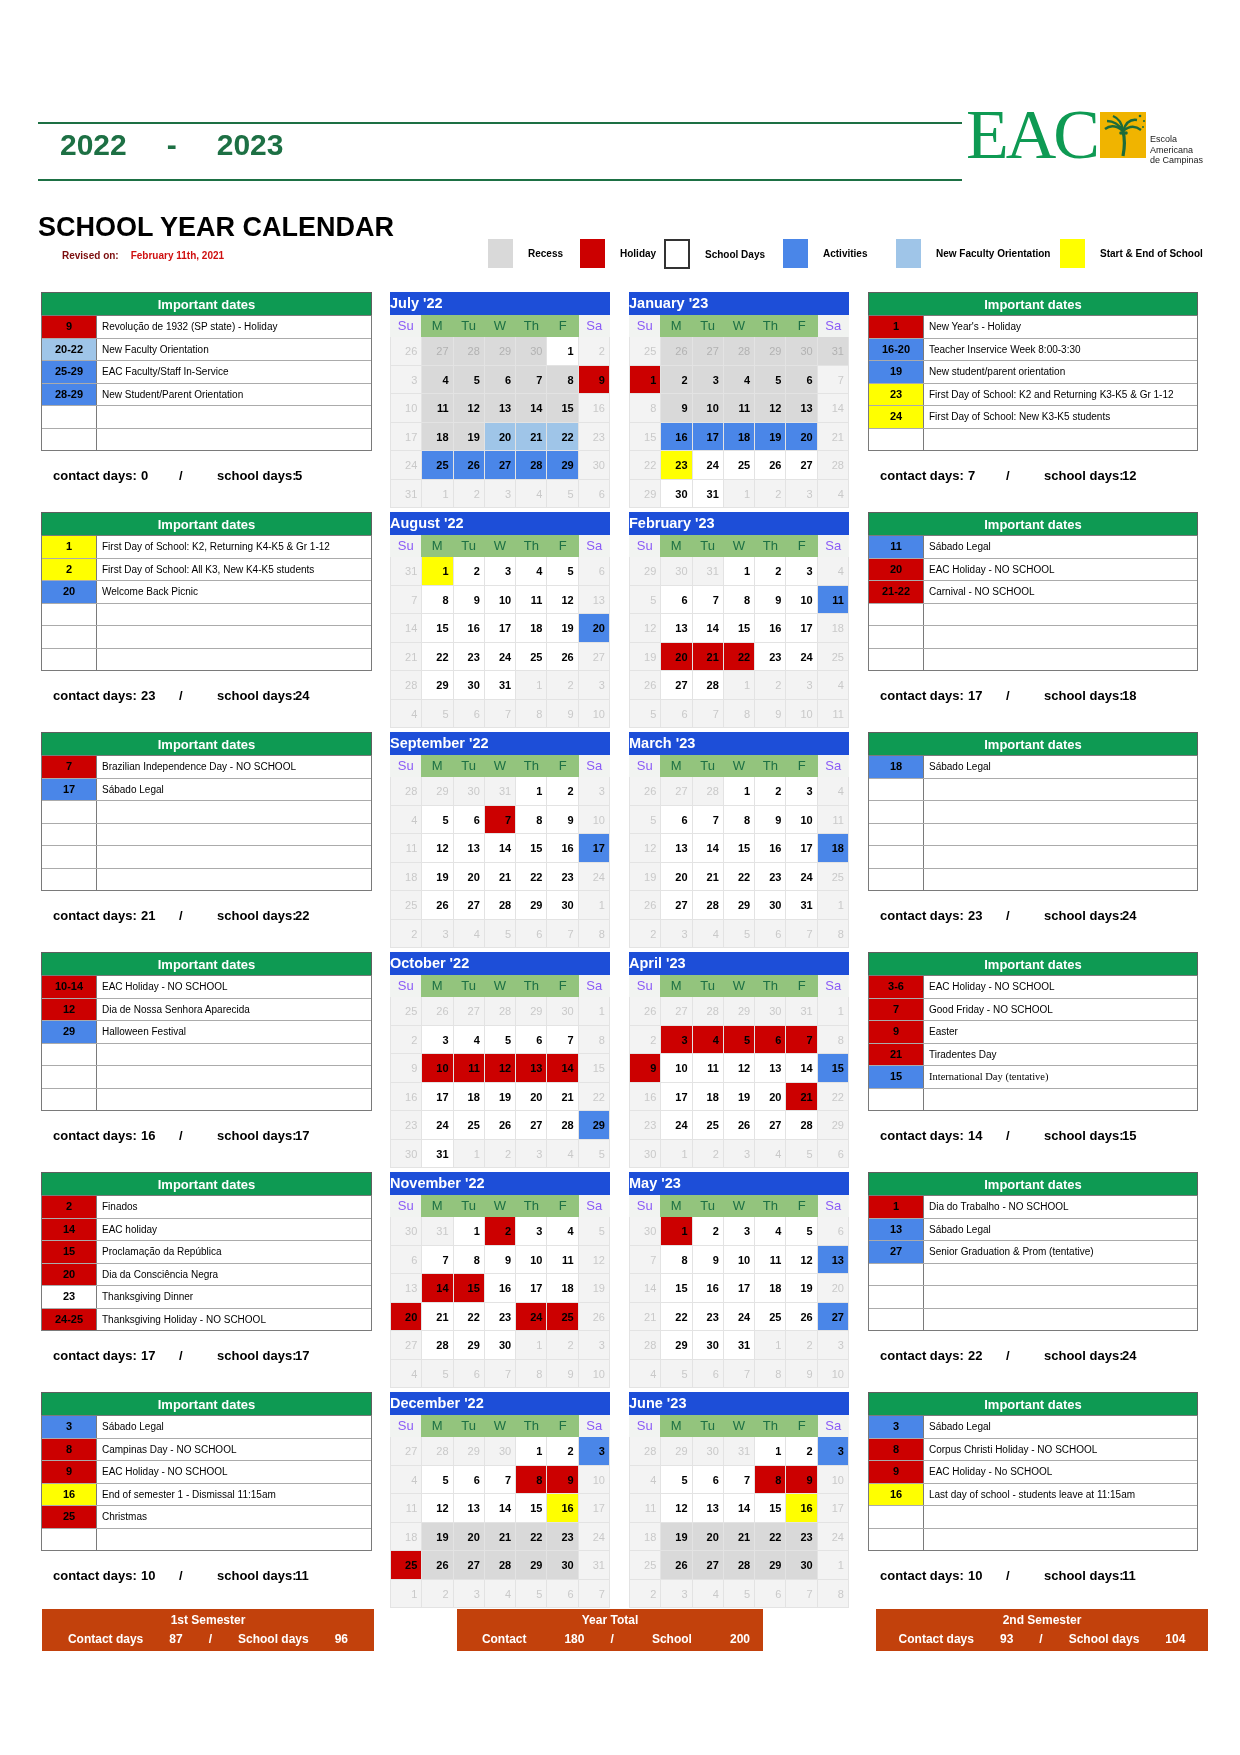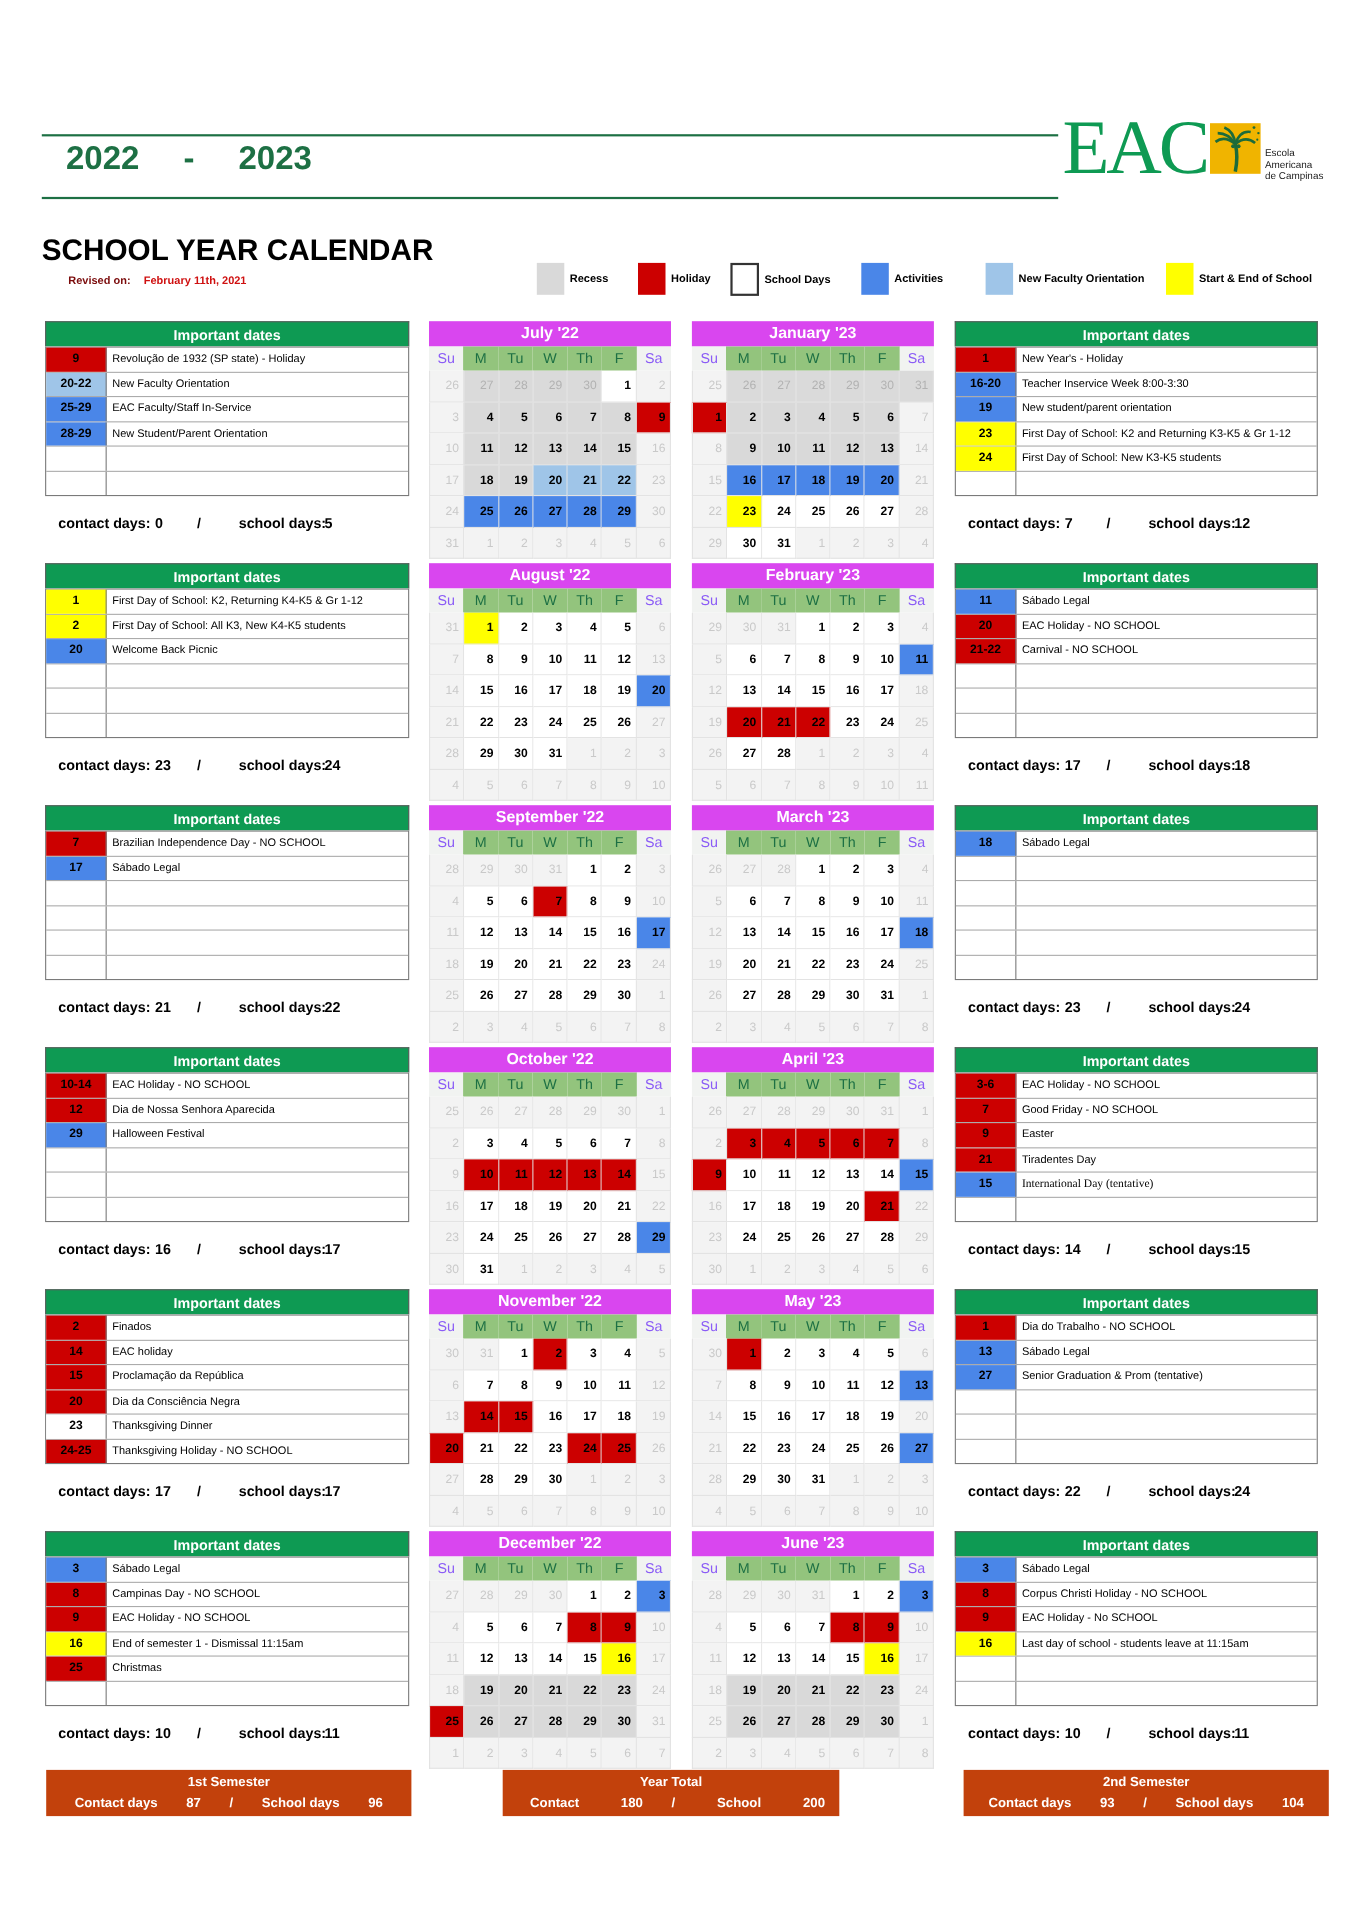--- a/index.html
+++ b/index.html
@@ -18,21 +18,21 @@
   .logo-org{font-size:9px;line-height:10.5px;color:#222;margin-left:4px;margin-top:30px;}
   .page-title{position:absolute;left:38px;top:212px;font-size:27px;font-weight:bold;color:#000;letter-spacing:0px;}
   .revised{position:absolute;left:38px;top:250px;font-size:10px;font-weight:bold;margin-left:24px;}
   .revised .rl{color:#7b0c0c;margin-right:12px;}
   .revised .rd{color:#cf1010;}
   
   #legend{position:absolute;left:0;top:0;}
   .lg-item{position:absolute;top:239px;display:flex;align-items:center;}
   .lg-sw{display:inline-block;width:25px;height:29px;}
   .lg-sw.t-school{width:22px;height:26px;background:#fff;border:2px solid #333;}
-  .lg-lab{font-size:10px;font-weight:bold;margin-left:5px;white-space:nowrap;}
+  .lg-lab{font-size:10px;font-weight:bold;margin-left:15px;white-space:nowrap;}
   
   .t-recess{background:#d9d9d9;}
   .t-holiday{background:#cc0000;}
   .t-activity{background:#4a86e8;}
   .t-nfo{background:#9fc5e8;}
   .t-startend{background:#ffff00;}
   .t-plain{background:#ffffff;}
   
   .cal-row{position:absolute;left:0;width:1240px;height:220px;}
   .panel{position:absolute;top:0;}
@@ -48,22 +48,22 @@
   .p-desc{flex:1;font-size:10px;line-height:21.5px;padding-left:5px;white-space:nowrap;overflow:hidden;}
   .p-desc.serif{font-family:"Liberation Serif",serif;font-size:10.5px;}
   .contact{position:absolute;top:176px;left:12px;font-size:13px;font-weight:bold;display:flex;white-space:nowrap;}
   .contact .c-l1{width:88px;}
   .contact .c-v1{width:38px;}
   .contact .c-sl{width:38px;}
   .contact .c-l2{width:78px;}
   
   .month{position:absolute;top:0;width:220px;}
   .m1{left:390px;} .m2{left:629px;}
-  .m-title{height:23px;background:#d946ef;color:#fff;font-weight:bold;font-size:14.5px;
-           text-align:center;line-height:23px;}
+  .m-title{height:23px;background:#1d4ed8;color:#fff;font-weight:bold;font-size:14.5px;
+           text-align:left;line-height:23px;}
   .m-dow{display:flex;height:22px;}
   .m-dow .d{flex:1;text-align:center;font-size:13px;line-height:22px;background:#93c47d;color:#1d7044;}
   .m-dow .d.end{background:#f1f3f1;color:#8b5cf6;}
   .m-week{display:flex;height:28.5px;}
   .m-cell{flex:1;text-align:right;padding-right:4px;font-size:11px;line-height:28.5px;font-weight:bold;
           border-right:1px solid #e3e3e3;border-bottom:1px solid #e3e3e3;box-sizing:border-box;}
   .m-week .m-cell:first-child{border-left:1px solid #e3e3e3;}
   .m-week:first-child .m-cell{border-top:1px solid #e3e3e3;}
   .c-out{background:#f3f3f3;color:#c9c9c9;font-weight:normal;}
   .c-outg{background:#dadada;color:#b2b2b2;font-weight:normal;}

